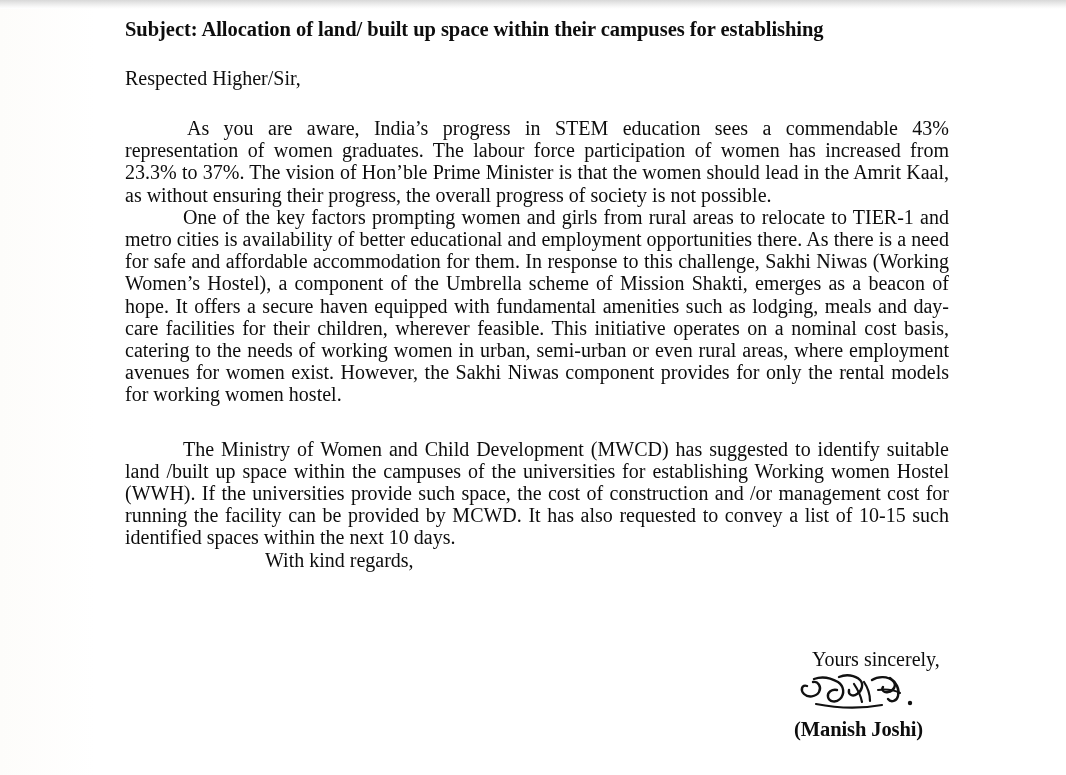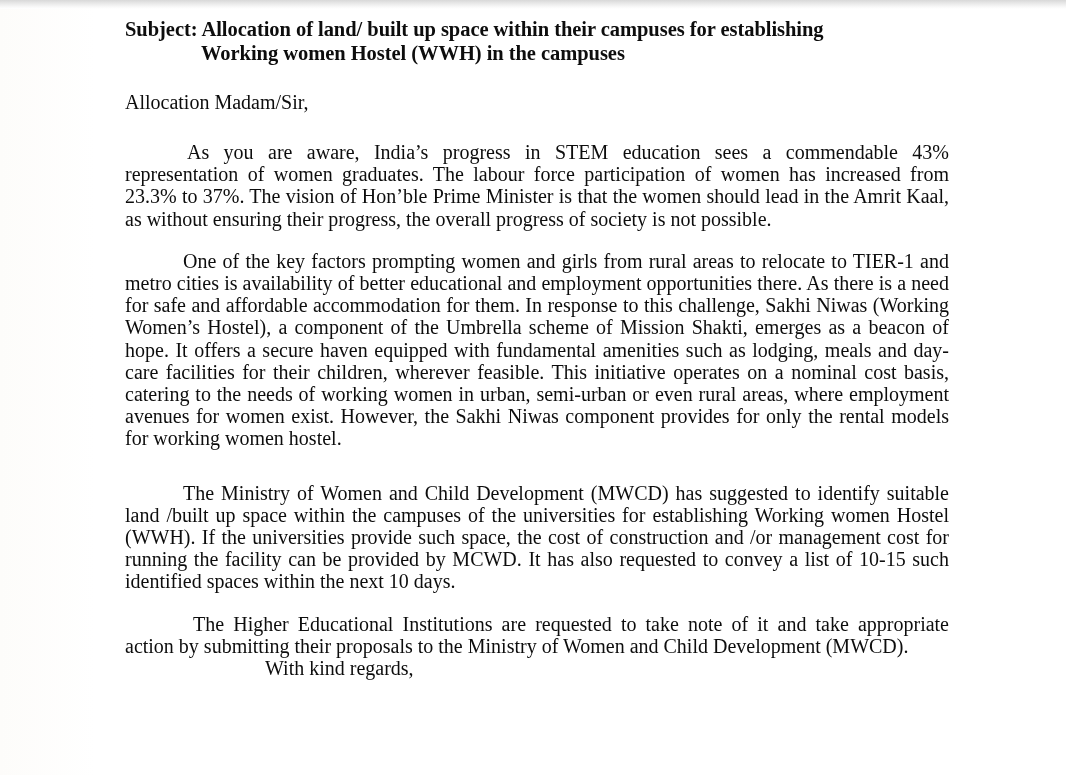--- a/index.html
+++ b/index.html
@@ -70,21 +70,21 @@
 
   p.body-par {
     font-size: 20px;
     line-height: 22.2px;
     text-align: justify;
     text-justify: inter-word;
     margin: 0;
     hyphens: none;
   }
   p.par1 { margin-top: 28px; text-indent: 62px; }
-  p.par2 { margin-top: 20px; text-indent: 58px; }
+  p.par2 { text-indent: 58px; }
   p.par3 { margin-top: 32px; text-indent: 58px; }
   p.par4 { margin-top: 20px; text-indent: 68px; }
 
   .regards {
     font-size: 20px;
     line-height: 22px;
     padding-left: 140px;
   }
   .sign-wrap {
     position: absolute;
@@ -116,28 +116,46 @@
 
 <div class="page">
 
   <div class="scan-tint"></div>
   <div class="scan-edge"></div>
 
   <div class="content">
 
     <div class="subject">
       <span>Subject: Allocation of land/ built up space within their campuses for establishing</span>
-      <span class="line2">Working women Hostel (WWH) in the campuses</span>
     </div>
 
-    <div class="salutation">Allocation Madam/Sir,</div>
+    <div class="salutation">Respected Higher/Sir,</div>
 
     <p class="body-par par1">As you are aware, India’s progress in STEM education sees a commendable 43% representation of women graduates. The labour force participation of women has increased from 23.3% to 37%. The vision of Hon’ble Prime Minister is that the women should lead in the Amrit Kaal, as without ensuring their progress, the overall progress of society is not possible.</p>
     <p class="body-par par2">One of the key factors prompting women and girls from rural areas to relocate to TIER-1 and metro cities is availability of better educational and employment opportunities there. As there is a need for safe and affordable accommodation for them. In response to this challenge, Sakhi Niwas (Working Women’s Hostel), a component of the Umbrella scheme of Mission Shakti, emerges as a beacon of hope. It offers a secure haven equipped with fundamental amenities such as lodging, meals and day-care facilities for their children, wherever feasible. This initiative operates on a nominal cost basis, catering to the needs of working women in urban, semi-urban or even rural areas, where employment avenues for women exist. However, the Sakhi Niwas component provides for only the rental models for working women hostel.</p>
     <p class="body-par par3">The Ministry of Women and Child Development (MWCD) has suggested to identify suitable land /built up space within the campuses of the universities for establishing Working women Hostel (WWH). If the universities provide such space, the cost of construction and /or management cost for running the facility can be provided by MCWD. It has also requested to convey a list of 10-15 such identified spaces within the next 10 days.</p>
-    <p class="body-par par4">The Higher Educational Institutions are requested to take note of it and take appropriate action by submitting their proposals to the Ministry of Women and Child Development (MWCD).</p>
 
     <div class="regards">With kind regards,</div>
 
   </div>
 
+  <div class="sign-wrap">
+    <div class="yours">Yours sincerely,</div>
+    <div class="signature">
+      <svg width="130" height="46" viewBox="0 0 130 46" fill="none" xmlns="http://www.w3.org/2000/svg" aria-hidden="true">
+        <g stroke="#111111" stroke-linecap="round" stroke-linejoin="round" fill="none">
+          <path d="M9 16 C4 14, 2 20, 6 24 C10 28, 18 27, 21 22 C24 17, 20 11, 15 12" stroke-width="2.4"></path>
+          <path d="M16 9 C24 6, 33 8, 40 12 C46 16, 47 24, 42 29 C38 33, 31 32, 30 27 C29 22, 34 19, 39 20" stroke-width="2.4"></path>
+          <path d="M41 7 C48 4, 57 5, 62 10 C66 14, 64 21, 59 24 C55 27, 50 25, 51 20" stroke-width="2.4"></path>
+          <path d="M56 14 C60 20, 63 27, 64 32" stroke-width="2.2"></path>
+          <path d="M66 12 C70 18, 72 25, 72 31" stroke-width="2.2"></path>
+          <path d="M74 10 C80 6, 90 6, 95 11 C99 15, 96 21, 90 22 C86 23, 83 20, 85 17" stroke-width="2.4"></path>
+          <path d="M92 8 C98 12, 102 19, 100 26 C99 31, 93 33, 90 29" stroke-width="2.4"></path>
+          <path d="M80 20 C88 19, 96 20, 102 23" stroke-width="2"></path>
+          <path d="M18 34 C38 38, 62 39, 84 35" stroke-width="2.2"></path>
+        </g>
+        <circle cx="112" cy="33" r="2.2" fill="#111111"></circle>
+      </svg>
+    </div>
+    <div class="signatory">(Manish Joshi)</div>
+  </div>
 
 </div>
 
 </body></html>

